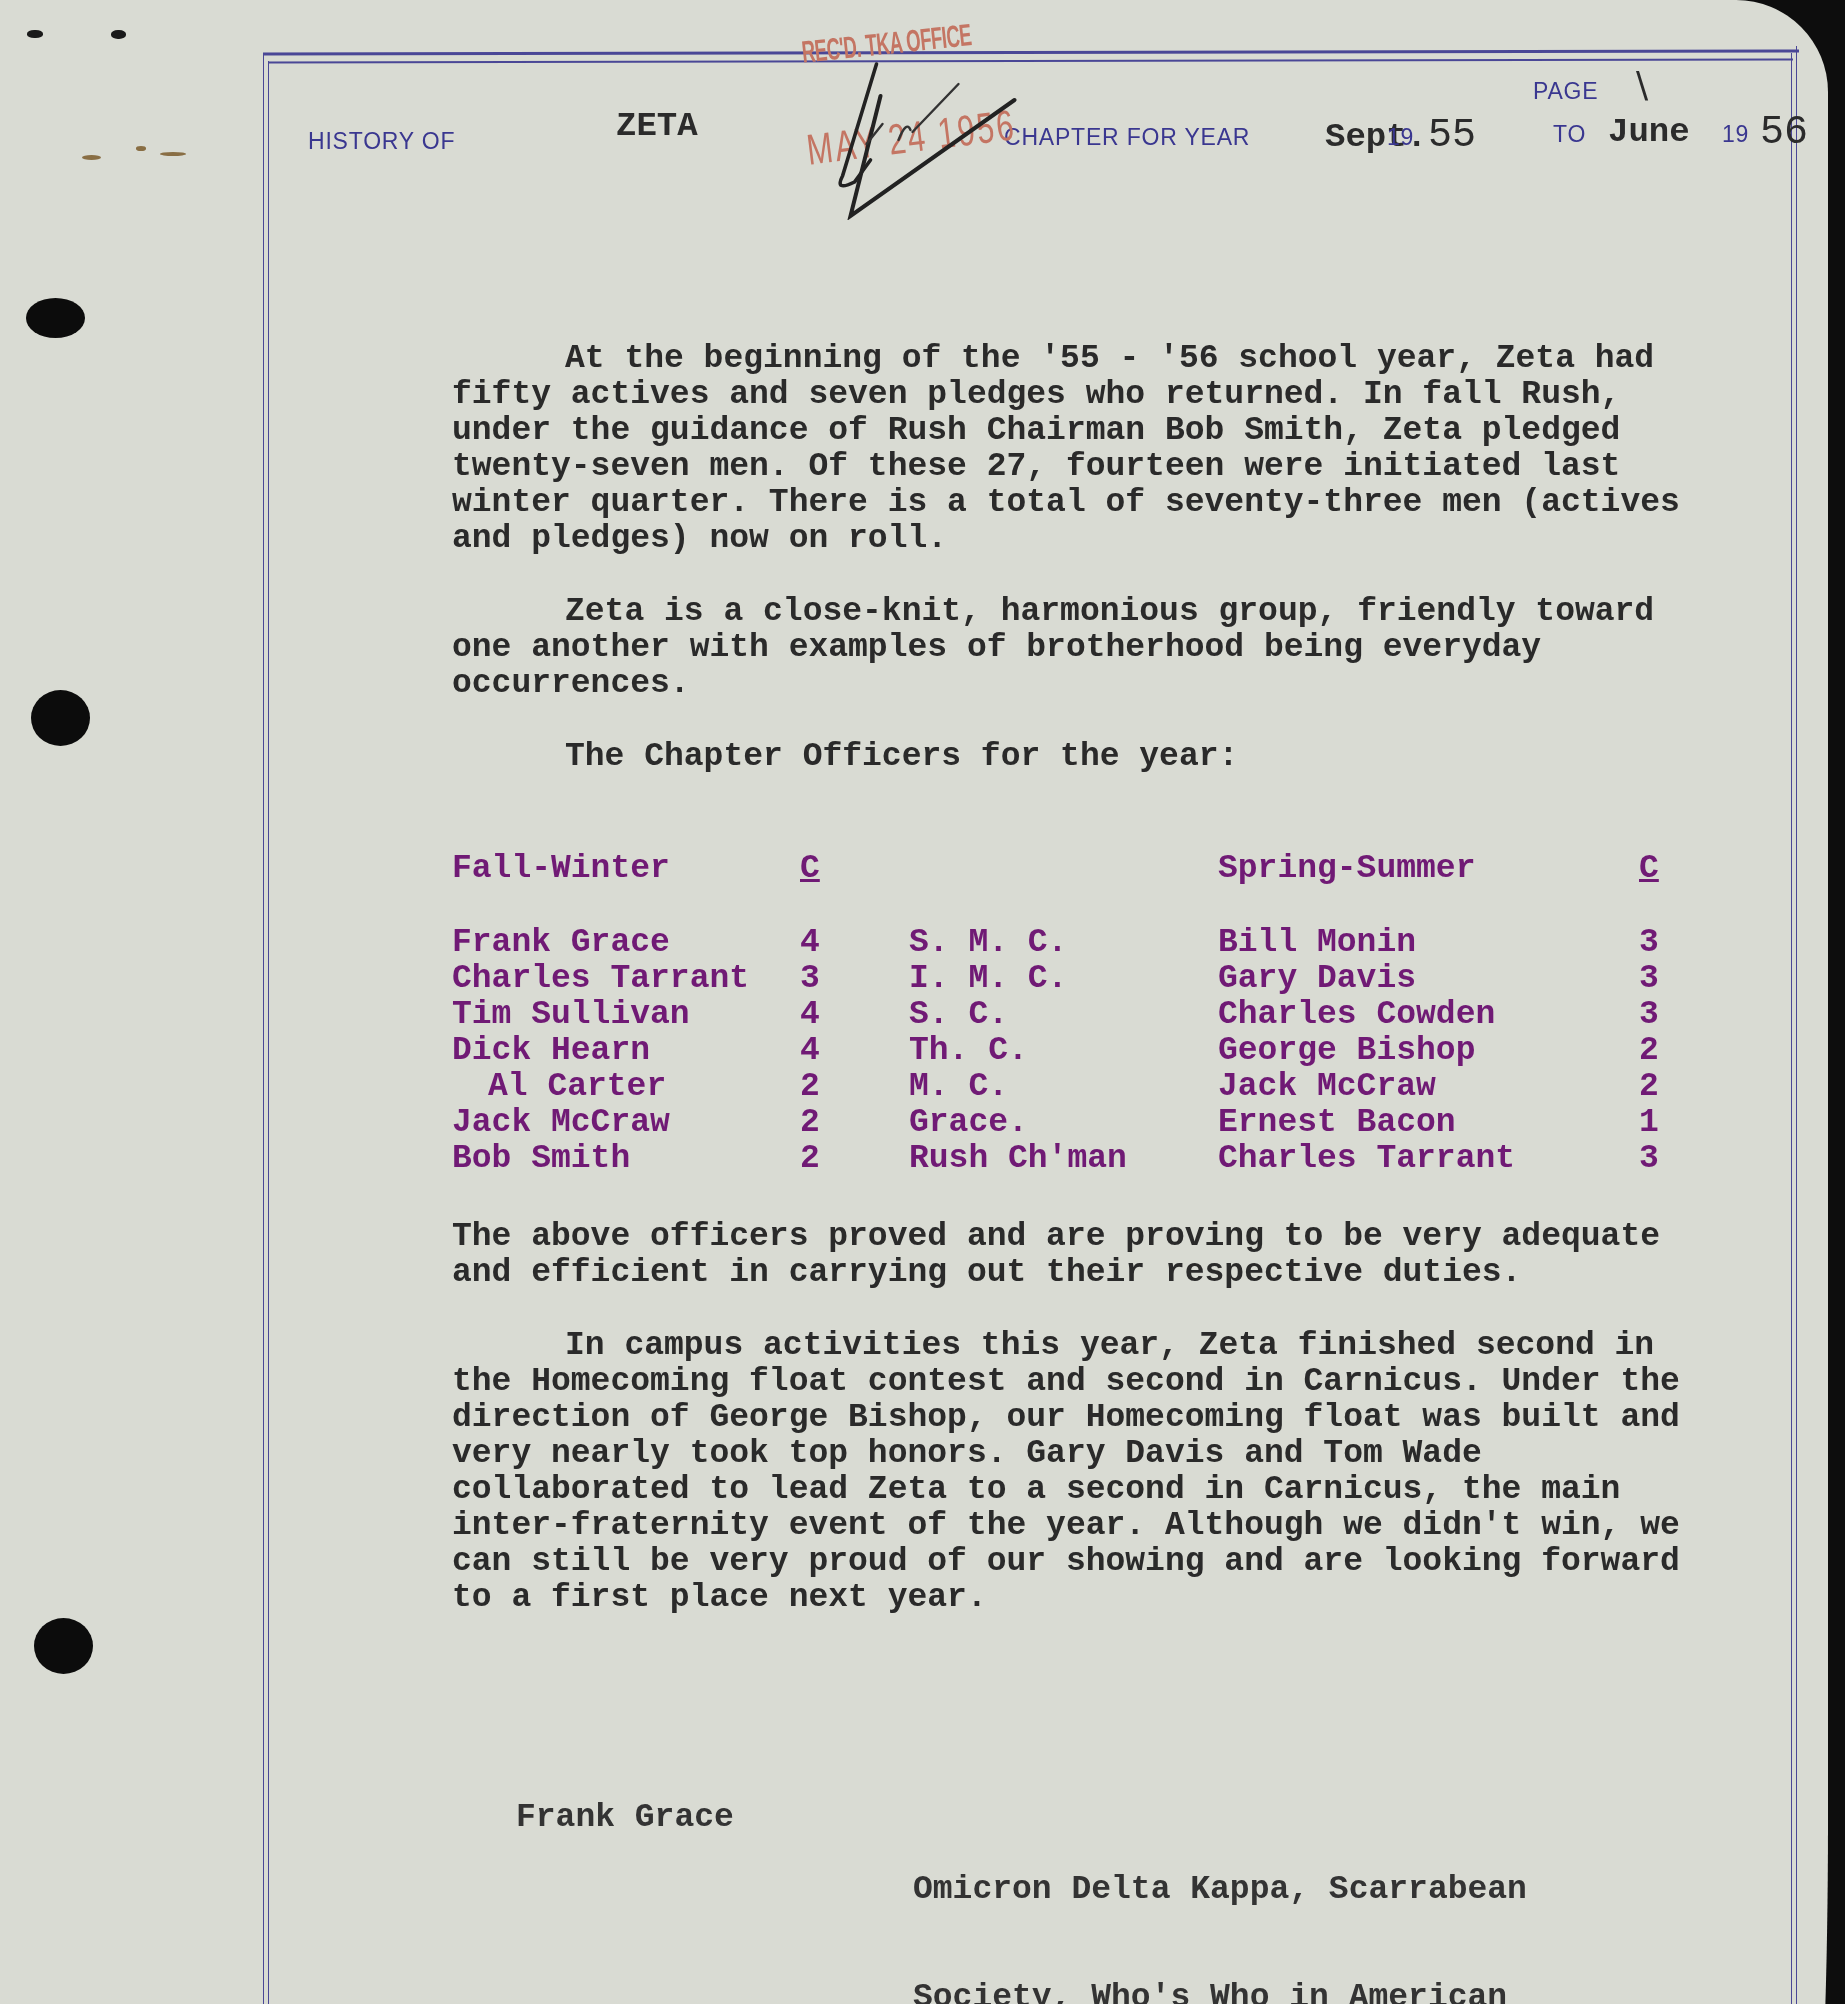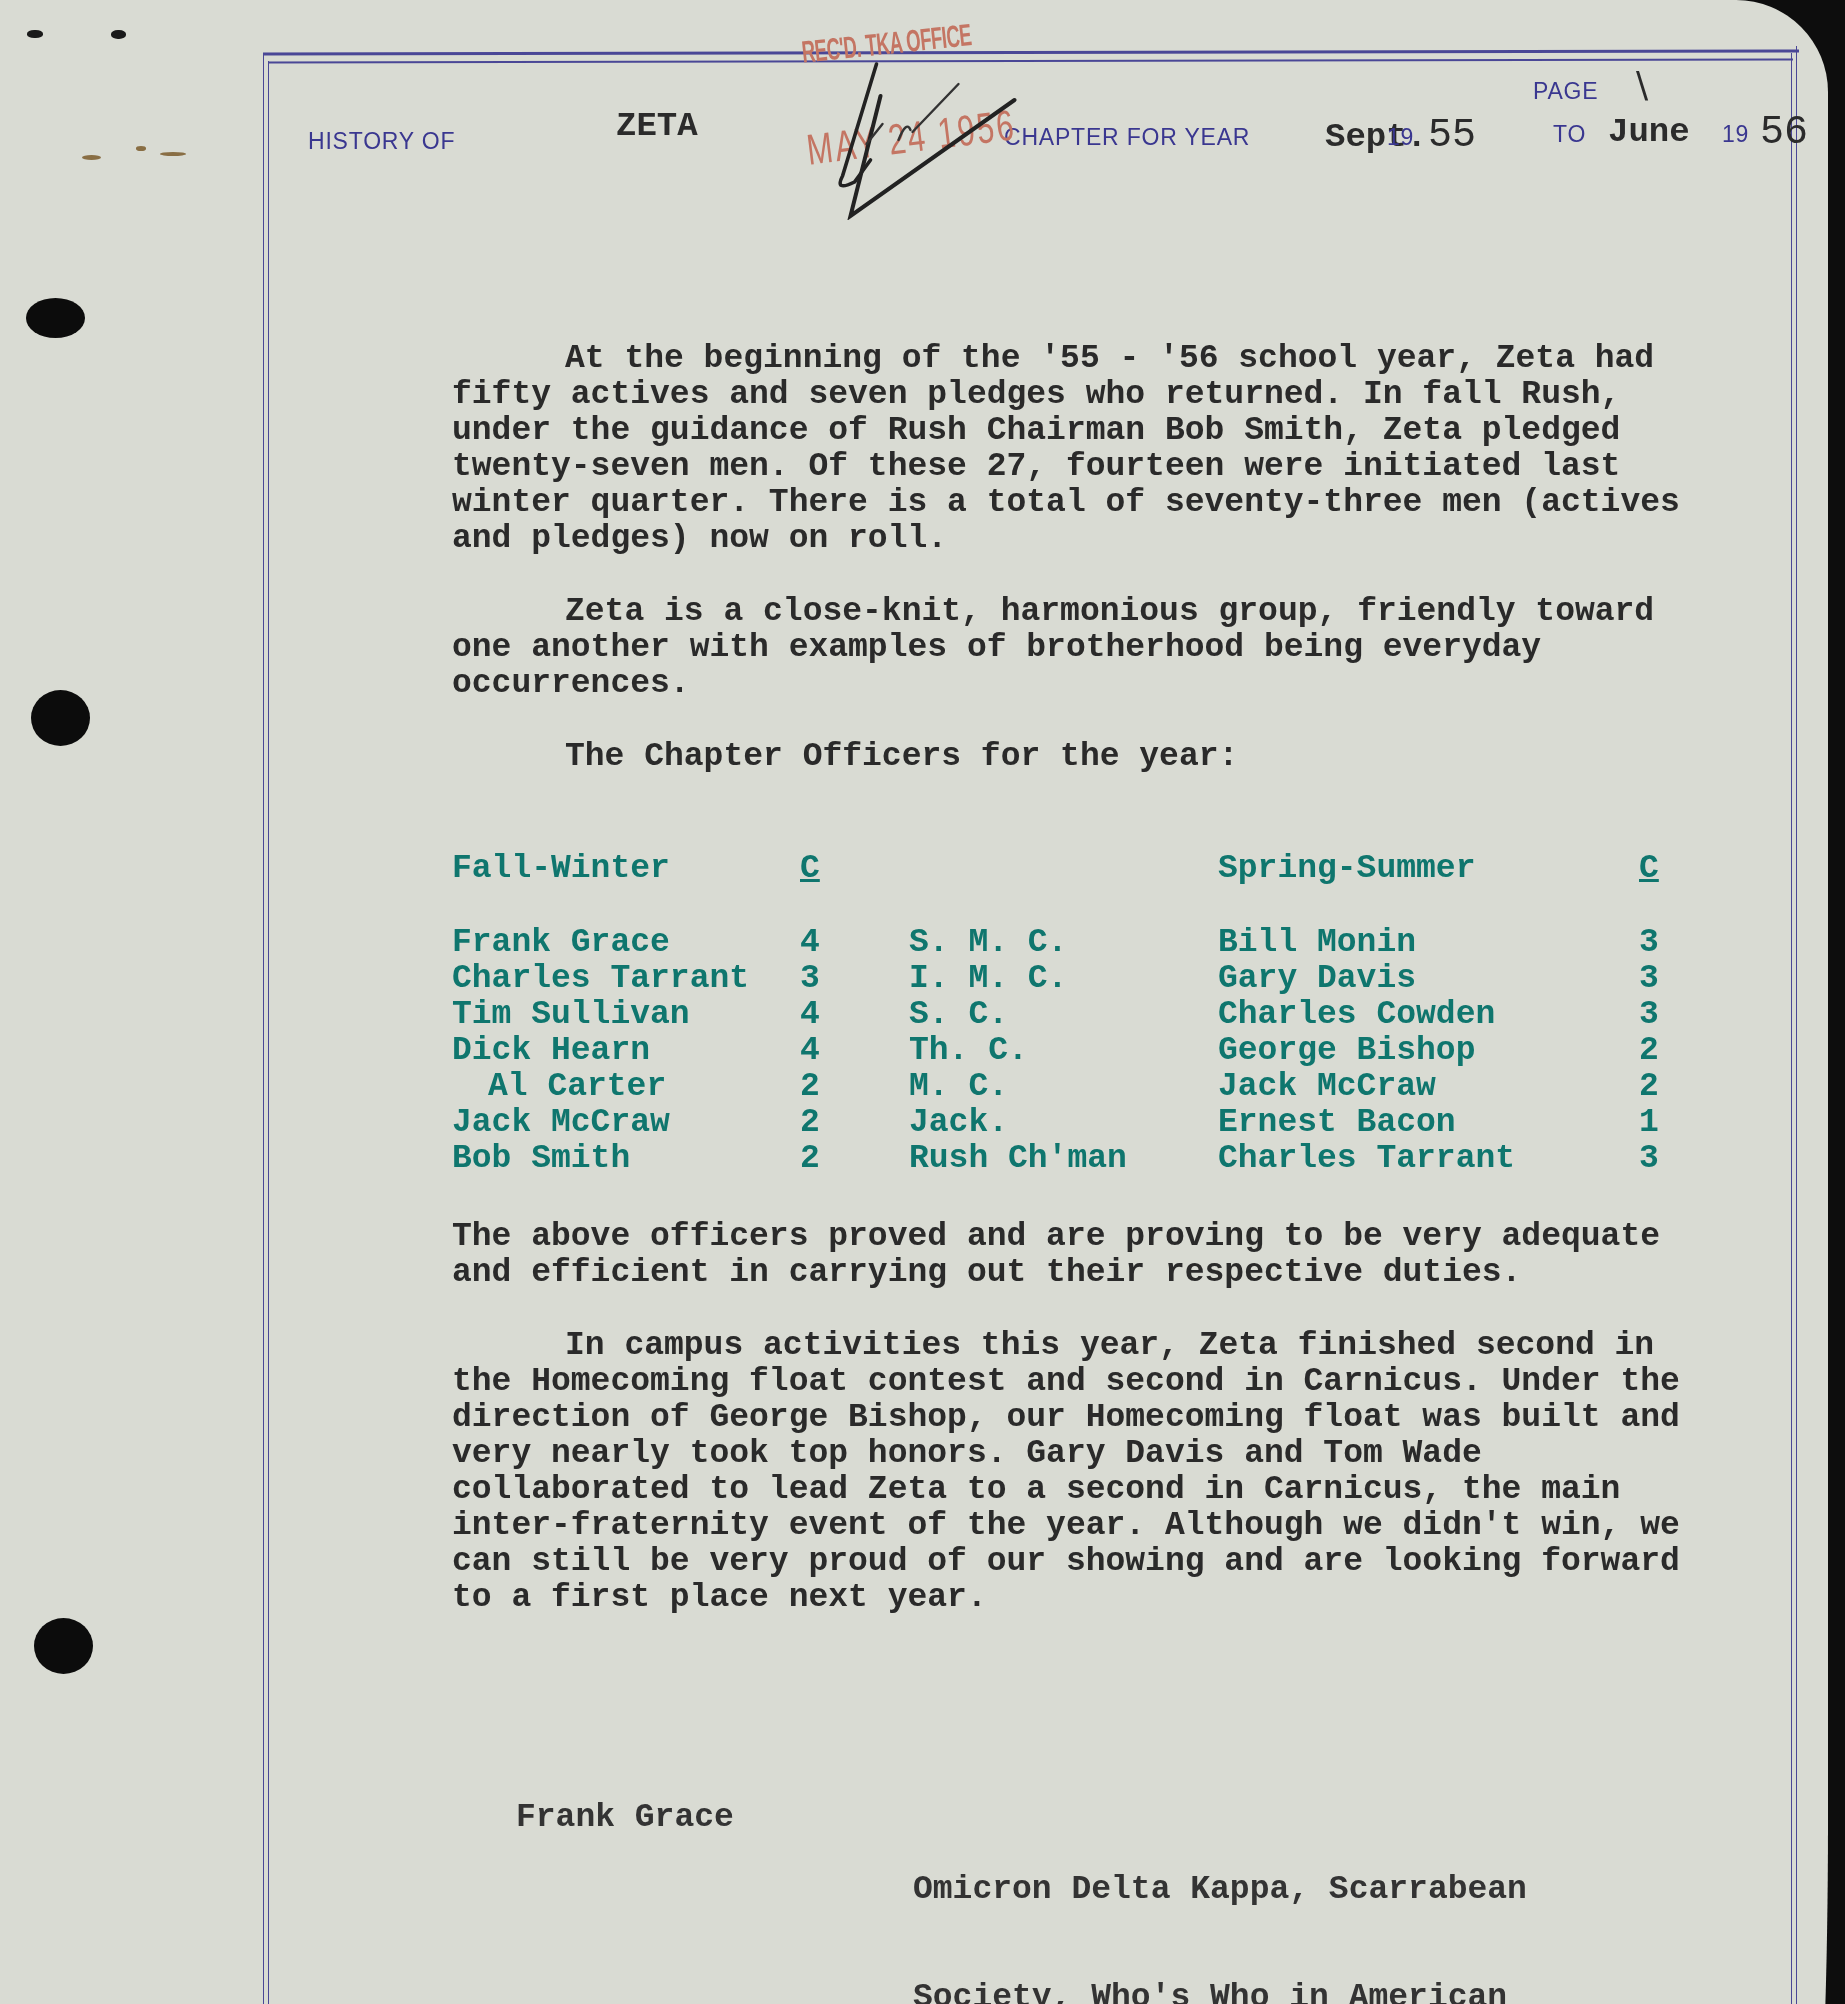--- a/index.html
+++ b/index.html
@@ -45,21 +45,21 @@
 
   
   .body-text {
     position: absolute; left: 452px; width: 1243px;
     color: #2a2a2a; font-size: 33px; line-height: 36px; font-weight: bold;
     font-family: "Liberation Mono", "DejaVu Sans Mono", monospace;
   }
   .para { margin: 0; white-space: pre-wrap; }
   .indent { text-indent: 113px; }
 
-  .officers { position:absolute; left:452px; top:850px; width:1243px; color:#0f766e;
+  .officers { position:absolute; left:452px; top:850px; width:1243px; color:#701a75;
     font-family:"Liberation Mono","DejaVu Sans Mono",monospace; font-size:33px; font-weight:bold; }
   .off-row { position:relative; height:36px; }
   .off-cell { position:absolute; top:0; white-space:nowrap; }
   .c-head { text-decoration: underline; }
 
   .honors { position:absolute; left:452px; width:1323px; color:#333;
     font-family:"Liberation Mono","DejaVu Sans Mono",monospace; font-size:33px; font-weight:bold; line-height:36px; }
   .honor-entry { position:relative; }
   .honor-name { position:absolute; left:64px; top:0; white-space:nowrap; }
   .honor-desc { margin-left:461px; white-space:pre-wrap; }
@@ -154,21 +154,21 @@
     <div class="off-row">
       <span class="off-cell" style="left:0;margin-left:36px;">Al Carter</span>
       <span class="off-cell" style="left:348px;">2</span>
       <span class="off-cell" style="left:457px;">M. C.</span>
       <span class="off-cell" style="left:766px;">Jack McCraw</span>
       <span class="off-cell" style="left:1187px;">2</span>
     </div>
     <div class="off-row">
       <span class="off-cell" style="left:0;">Jack McCraw</span>
       <span class="off-cell" style="left:348px;">2</span>
-      <span class="off-cell" style="left:457px;">Jack.</span>
+      <span class="off-cell" style="left:457px;">Grace.</span>
       <span class="off-cell" style="left:766px;">Ernest Bacon</span>
       <span class="off-cell" style="left:1187px;">1</span>
     </div>
     <div class="off-row">
       <span class="off-cell" style="left:0;">Bob Smith</span>
       <span class="off-cell" style="left:348px;">2</span>
       <span class="off-cell" style="left:457px;">Rush Ch'man</span>
       <span class="off-cell" style="left:766px;">Charles Tarrant</span>
       <span class="off-cell" style="left:1187px;">3</span>
     </div>

